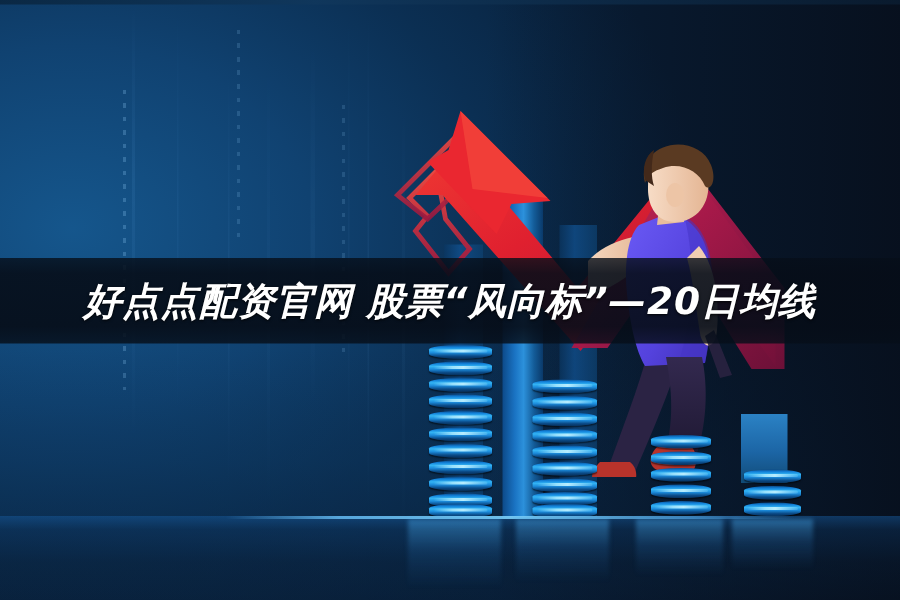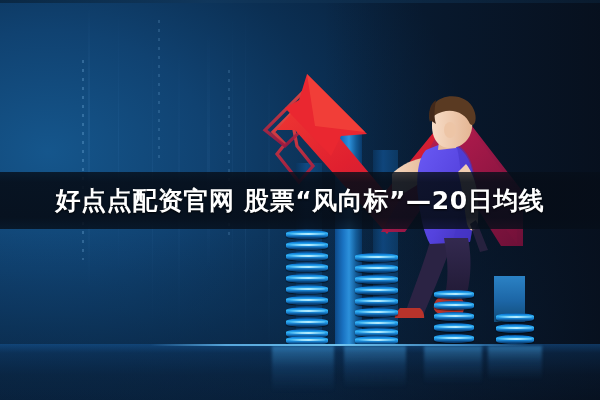--- a/index.html
+++ b/index.html
@@ -11,20 +11,21 @@
   body {
     font-family: "Liberation Sans", "DejaVu Sans", sans-serif;
   }
 
   #banner {
     position: relative;
     width: 600px;
     height: 400px;
     overflow: hidden;
     background: #0a1626;
+    font-style: italic;
   }
 
   
   .bg-base {
     position: absolute;
     inset: 0;
     background:
       radial-gradient(ellipse 420px 320px at 8% 38%, #15568c 0%, #104271 38%, #0b2f53 68%, #081f39 100%),
       linear-gradient(100deg, #0c3459 0%, #0e3c66 22%, #0c3256 44%, #0a2442 62%, #091a2d 78%, #0a1626 100%);
   }

